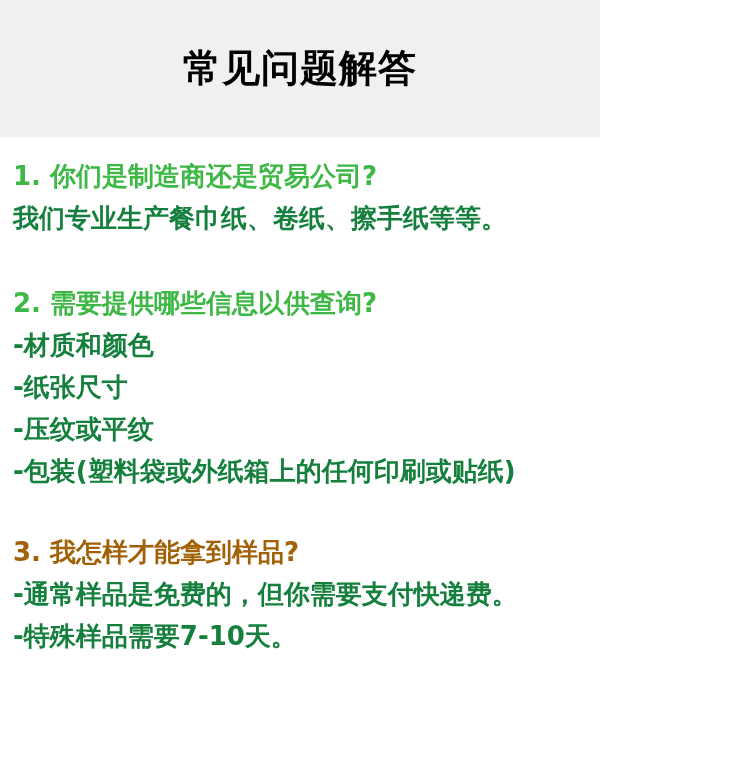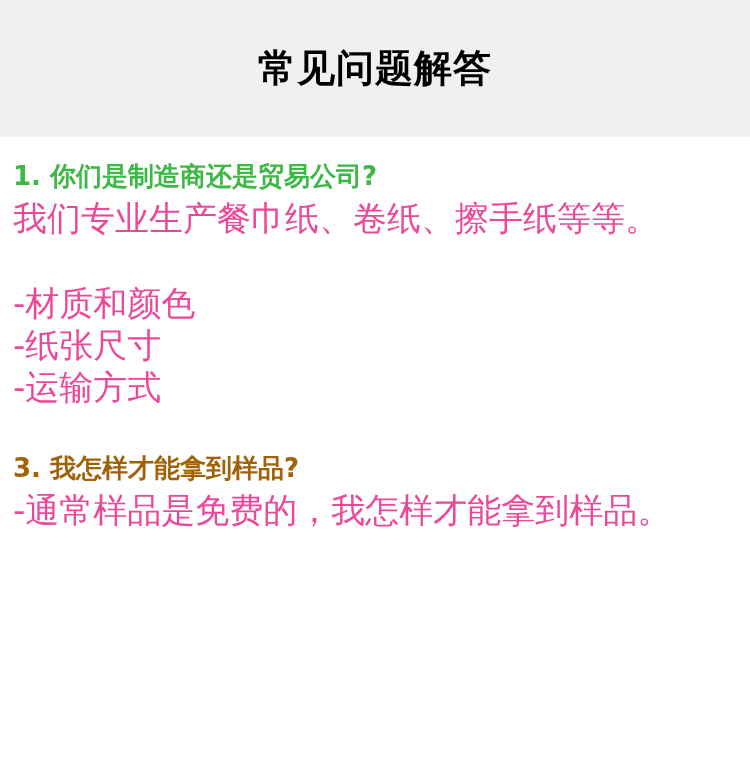--- a/index.html
+++ b/index.html
@@ -7,21 +7,21 @@
     padding: 0;
   }
   body {
     width: 750px;
     height: 783px;
     background: #ffffff;
     font-family: "DejaVu Sans", sans-serif;
     overflow: hidden;
   }
   .header {
-    width: 750px;
+    width: 600px;
     height: 137px;
     background: #f0f0f0;
     display: flex;
     align-items: center;
     justify-content: center;
   }
   .page-title {
     margin: 0;
     font-size: 38px;
     font-weight: bold;
@@ -45,44 +45,47 @@
   }
   .question {
     margin: 0;
     font-size: 26px;
     line-height: 42px;
     font-weight: bold;
     color: #3db845;
   }
   .answer {
     margin: 0;
-    font-size: 34px;
+    font-size: 26px;
     line-height: 42px;
-    font-weight: normal;
-    color: #ec4899;
+    font-weight: bold;
+    color: #15803d;
   }
 </style>
 </head>
 <body>
 
 <div class="header" style="background: rgb(240, 240, 240);">
   <h1 class="page-title">常见问题解答</h1>
 </div>
 
 <div class="content">
 
   <section class="faq-item first">
     <p class="question" style="color: rgb(61, 184, 69);">1. 你们是制造商还是贸易公司?</p>
     <p class="answer">我们专业生产餐巾纸、卷纸、擦手纸等等。</p>
   </section>
 
   <section class="faq-item second">
+    <p class="question" style="color: rgb(61, 184, 69);">2. 需要提供哪些信息以供查询?</p>
     <p class="answer">-材质和颜色</p>
     <p class="answer">-纸张尺寸</p>
-    <p class="answer">-运输方式</p>
+    <p class="answer">-压纹或平纹</p>
+    <p class="answer">-包装(塑料袋或外纸箱上的任何印刷或贴纸)</p>
   </section>
 
   <section class="faq-item third">
     <p class="question" style="color: #a16207;">3. 我怎样才能拿到样品?</p>
-    <p class="answer">-通常样品是免费的，我怎样才能拿到样品。</p>
+    <p class="answer">-通常样品是免费的，但你需要支付快递费。</p>
+    <p class="answer">-特殊样品需要7-10天。</p>
   </section>
 
 </div>
 
 </body></html>

